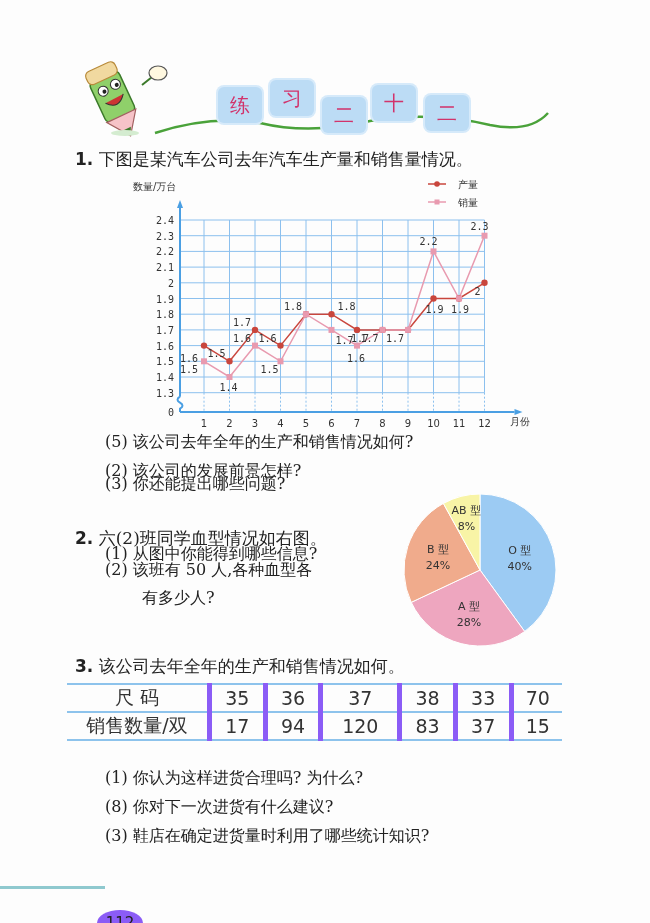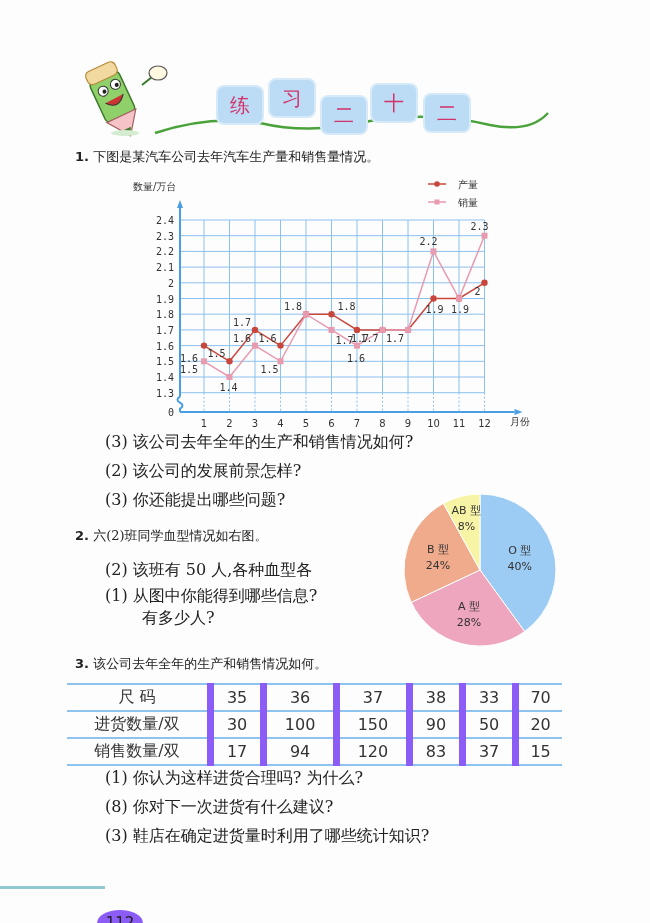--- a/index.html
+++ b/index.html
@@ -2,26 +2,26 @@
 <html><head>
 <meta charset="utf-8">
 <style>
   html, body { margin:0; padding:0; }
   body { width:650px; height:923px; background:#fdfdfd; position:relative; overflow:hidden;
          font-family:"DejaVu Serif", serif; color:#222; }
   .abs { position:absolute; }
   .hdr-cloud { position:absolute; background:#bcdcf5; border-radius:6px;
                box-shadow:0 0 0 2px #d6eafa; display:flex; align-items:center; justify-content:center;
                color:#d2336b; font-size:20px; font-family:"DejaVu Sans", sans-serif; }
-  .q-title { position:absolute; font-size:13px; white-space:nowrap; }
+  .q-title { position:absolute; font-size:17px; white-space:nowrap; }
   .q-num { font-weight:bold; font-family:"DejaVu Sans", sans-serif; }
   .sub { position:absolute; font-size:16px; white-space:nowrap; }
   table.shoe { position:absolute; left:67px; top:683px; width:495px; border-collapse:collapse;
-               font-family:"DejaVu Sans", sans-serif; font-size:16px; }
-  table.shoe td { border-left:7px solid #8b5cf6; text-align:center; height:25px; padding:0; color:#333; }
+               font-family:"DejaVu Sans", sans-serif; font-size:19px; }
+  table.shoe td { border-left:5px solid #8b5cf6; text-align:center; height:25px; padding:0; color:#333; }
   table.shoe td:first-child { border-left:none; width:140px; }
   table.shoe tr { border-bottom:2px solid #8dc3ec; }
   table.shoe tr:first-child { border-top:2px solid #8dc3ec; }
   .pageno { position:absolute; left:97px; top:862px; width:46px; height:26px; border-radius:50%;
             background:#8b5cf6; font-family:"DejaVu Sans", sans-serif; font-size:15px;
             display:flex; align-items:center; justify-content:center; color:#222;margin-top:48px; }
   .pageline { position:absolute; left:0; top:886px; width:105px; height:3px; background:#8fc9cf; }
 </style>
 </head>
 <body>
@@ -183,31 +183,31 @@
       <text x="260.5" y="373.29999999999995" font-size="10" fill="#333" font-family="DejaVu Sans Mono, monospace">1.5</text>
       <text x="335.5" y="343.9" font-size="10" fill="#333" font-family="DejaVu Sans Mono, monospace">1.7</text>
       <text x="347" y="361.59999999999997" font-size="10" fill="#333" font-family="DejaVu Sans Mono, monospace">1.6</text>
       <text x="360.5" y="341.9" font-size="10" fill="#333" font-family="DejaVu Sans Mono, monospace">1.7</text>
       <text x="386" y="341.9" font-size="10" fill="#333" font-family="DejaVu Sans Mono, monospace">1.7</text>
       <text x="419.5" y="245.39999999999995" font-size="10" fill="#333" font-family="DejaVu Sans Mono, monospace">2.2</text>
       <text x="470.5" y="229.70000000000002" font-size="10" fill="#333" font-family="DejaVu Sans Mono, monospace">2.3</text>
     </g>
 </svg>
 
-<div class="sub" style="left:105px;top:432px">(3) 该公司去年全年的生产和销售情况如何?</div>
+<div class="sub" style="left:105px;top:432px">(5) 该公司去年全年的生产和销售情况如何?</div>
 <div class="sub" style="left:105px;top:461px">(2) 该公司的发展前景怎样?</div>
-<div class="sub" style="left:105px;top:490px">(3) 你还能提出哪些问题?</div>
+<div class="sub" style="left:105px;top:474px">(3) 你还能提出哪些问题?</div>
 
 <div class="q-title" style="left:75px;top:527px">
   <span class="q-num">2.</span>
   <span>六(2)班同学血型情况如右图。</span>
 </div>
-<div class="sub" style="left:105px;top:586px">(1) 从图中你能得到哪些信息?</div>
+<div class="sub" style="left:105px;top:544px">(1) 从图中你能得到哪些信息?</div>
 <div class="sub" style="left:105px;top:560px">(2) 该班有 50 人,各种血型各</div>
-<div class="sub" style="left:142px;top:608px">有多少人?</div>
+<div class="sub" style="left:142px;top:588px">有多少人?</div>
 
 <svg class="abs" style="left:400px;top:490px" width="160" height="160" id="piechart">
     <path d="M 80 80 L 80 4 A 76 76 0 0 1 124.67167917422796 141.485291572496 Z" fill="#9ccbf3" stroke="#ffffff" stroke-width="1"></path>
     <text x="119.75416238113742" y="64.0830896351272" text-anchor="middle" font-size="11" fill="#333" font-family="DejaVu Sans, sans-serif">O 型</text>
     <text x="119.75416238113742" y="80.0830896351272" text-anchor="middle" font-size="11" fill="#333" font-family="DejaVu Sans, sans-serif">40%</text>
     <path d="M 80 80 L 124.67167917422796 141.485291572496 A 76 76 0 0 1 11.233144012582514 112.35922615894552 Z" fill="#eea6bf" stroke="#ffffff" stroke-width="1"></path>
     <text x="69.0377497737732" y="119.69514574255005" text-anchor="middle" font-size="11" fill="#333" font-family="DejaVu Sans, sans-serif">A 型</text>
     <text x="69.0377497737732" y="135.69514574255004" text-anchor="middle" font-size="11" fill="#333" font-family="DejaVu Sans, sans-serif">28%</text>
     <path d="M 80 80 L 11.233144012582514 112.35922615894552 A 76 76 0 0 1 43.38672076826964 13.400692316666365 Z" fill="#f0ab8c" stroke="#ffffff" stroke-width="1"></path>
     <text x="38.077428761709626" y="63.37853088795232" text-anchor="middle" font-size="11" fill="#333" font-family="DejaVu Sans, sans-serif">B 型</text>
@@ -227,29 +227,20 @@
       <tr>
     <td>尺 码</td>
     <td>35</td>
     <td>36</td>
     <td>37</td>
     <td>38</td>
     <td>33</td>
     <td>70</td>
   </tr>
   <tr>
-    <td>进货数量/双</td>
-    <td>30</td>
-    <td>100</td>
-    <td>150</td>
-    <td>90</td>
-    <td>50</td>
-    <td>20</td>
-  </tr>
-  <tr>
     <td>销售数量/双</td>
     <td>17</td>
     <td>94</td>
     <td>120</td>
     <td>83</td>
     <td>37</td>
     <td>15</td>
   </tr>
 </tbody>
   </table>

